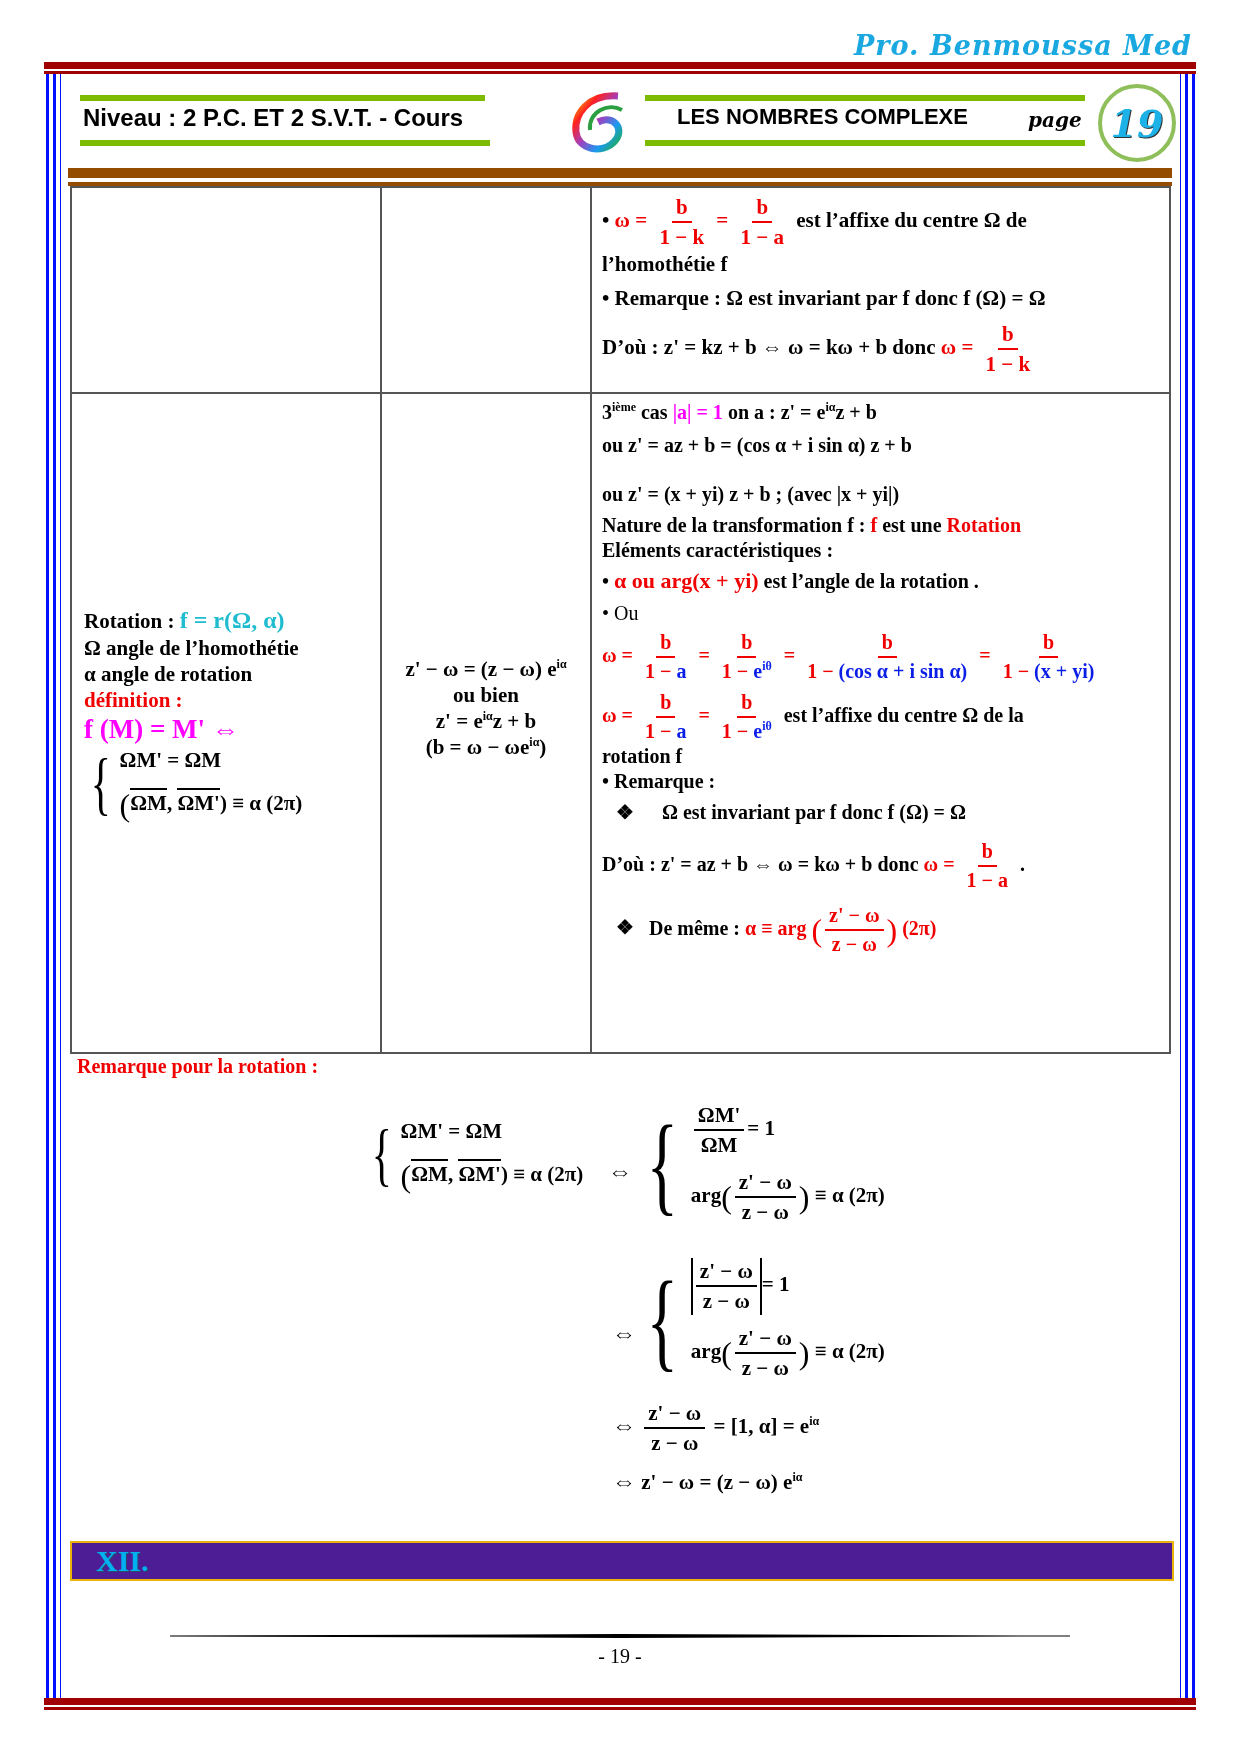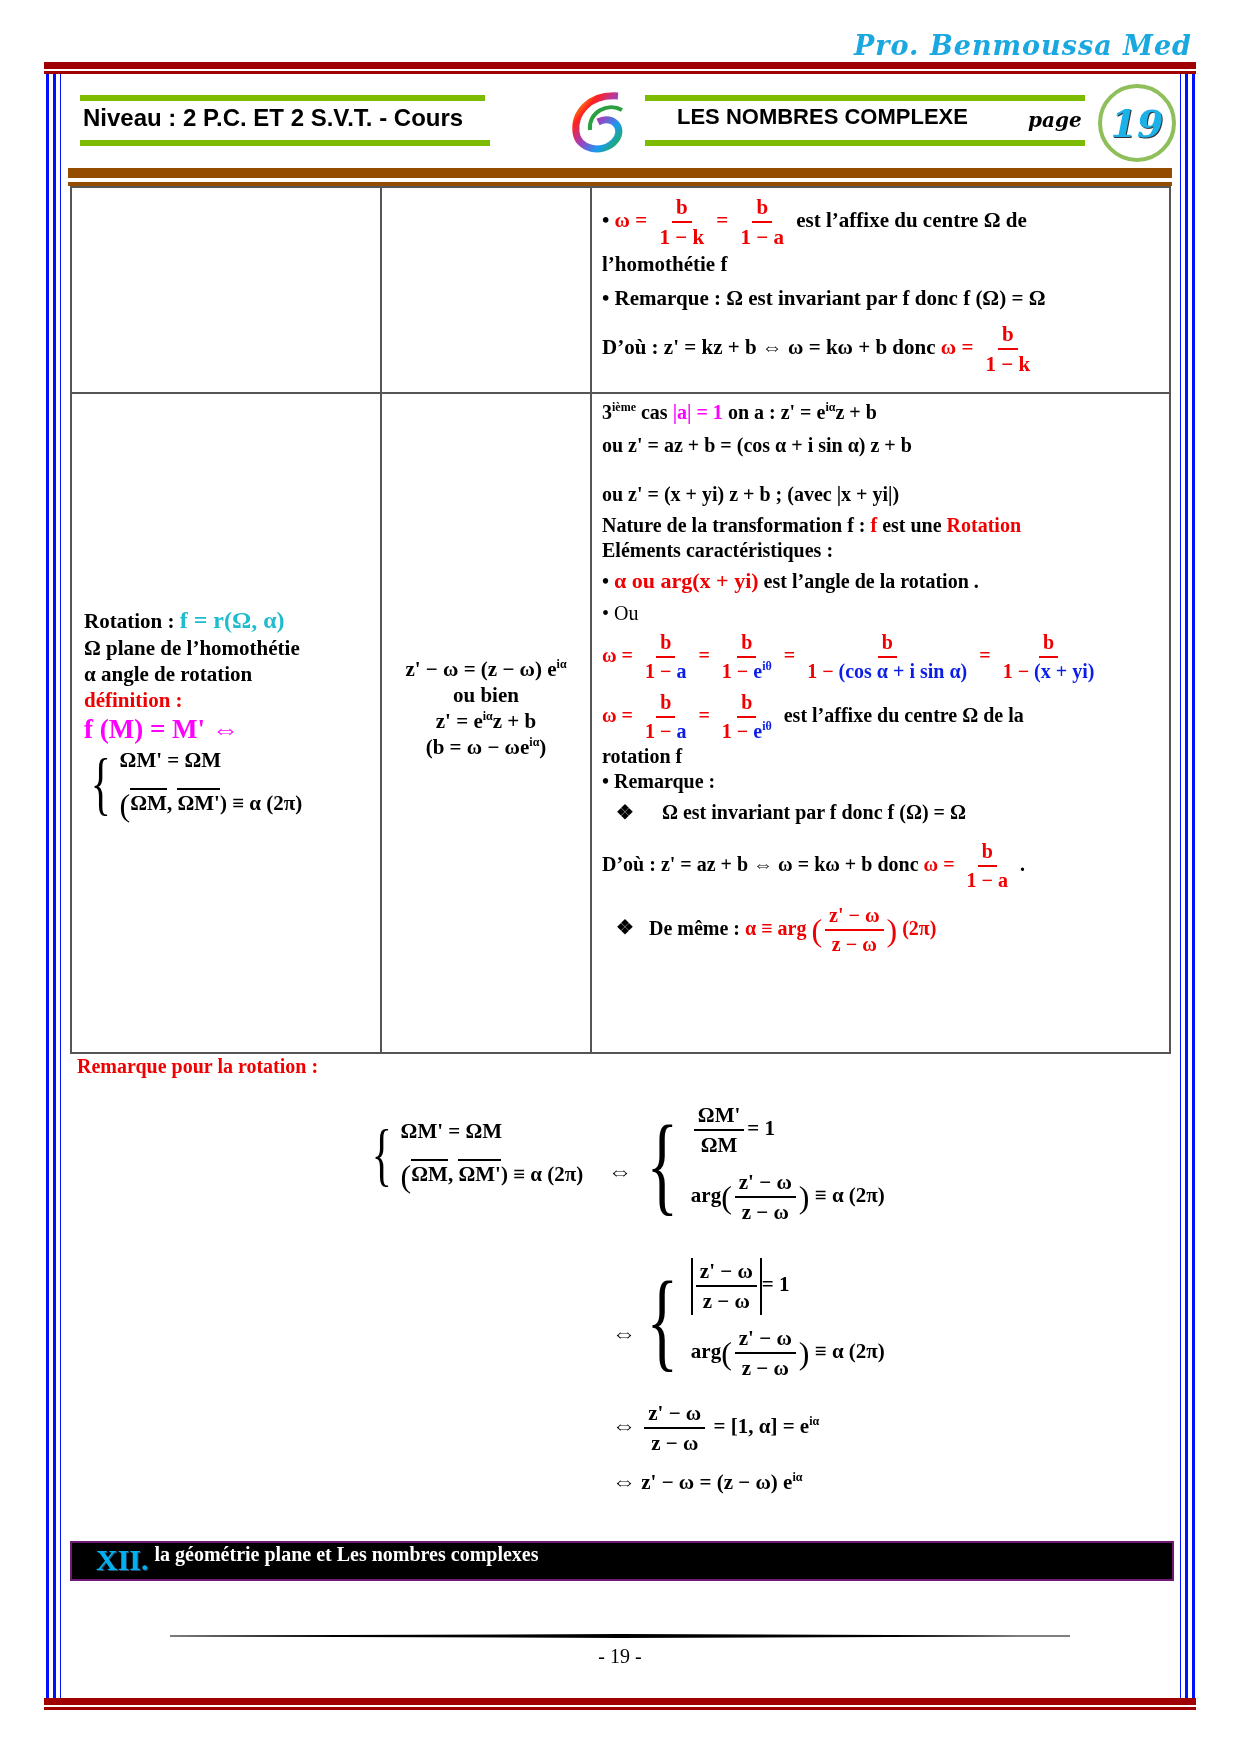--- a/index.html
+++ b/index.html
@@ -42,22 +42,22 @@
   .big { font-size: 32px; font-weight: normal; vertical-align: middle; line-height: 1; }
   sup { font-size: 12px; }
   .line { white-space: nowrap; }
 
   .brace-wrap { display: inline-flex; align-items: center; }
   .brace { font-size: 70px; font-weight: normal; line-height: 1; margin-right: 2px; transform: scaleX(0.6); }
   .brace-lines { display: flex; flex-direction: column; gap: 16px; }
   .ov { border-top: 2px solid #000; padding-top: 1px; }
 
   
-  .section-bar { left: 70px; top: 1541px; width: 1100px; height: 36px; background: #000000; border: 2px solid #701a75;
-                 display: flex; align-items: flex-start; }
+  .section-bar { left: 70px; top: 1541px; width: 1100px; height: 36px; background: #4c1d95; border: 2px solid #eab308;
+                 display: flex; align-items: center; }
   .section-num { color: #00b0f0; font-weight: bold; font-size: 30px; margin-left: 24px; text-shadow: 1px 1px 0 #2a4a6a; }
   .section-title { color: #fff; font-weight: bold; font-size: 20px; margin-left: 6px; }
 
   .footer-line { left: 170px; width: 900px; top: 1634px; height: 4px; background: linear-gradient(90deg, #000 0%, #000 100%);
                  clip-path: polygon(0 40%, 50% 0, 100% 40%, 100% 60%, 50% 100%, 0 60%); }
   .footer-num { left: 0; width: 1240px; top: 1645px; text-align: center; font-size: 20px; }
 </style>
 </head>
 <body>
 
@@ -133,21 +133,21 @@
               <span class="num">b</span>
               <span class="den">1 − k</span>
             </span>
       </div>
     </td>
   </tr>
   <tr style="height:660px">
     <td class="c1 math" style="vertical-align:middle;padding:0 0 0 12px">
       <div style="margin-top:-20px">
         <div class="line"><span>Rotation : </span><span class="cyan" style="font-size:24px">f = r(Ω, α)</span></div>
-        <div class="line">Ω  plane de l’homothétie</div>
+        <div class="line">Ω  angle de l’homothétie</div>
         <div class="line">α  angle de rotation</div>
         <div class="line red">définition :</div>
         <div class="line mag" style="font-size:27px">f (M) = M' ⇔</div>
         <div class="brace-wrap">
           <span class="brace">{</span>
           <div class="brace-lines">
             <span>ΩM' = ΩM</span>
             <span><span class="big">(</span><span class="ov">ΩM</span>, <span class="ov">ΩM'</span><span>) ≡ α  (2π)</span></span>
           </div>
         </div>
@@ -287,17 +287,16 @@
     </span>
   <span>= [1, α] = e</span><sup>iα</sup>
 </div>
 <div class="abs math" style="left:612px;top:1466px">
   <span style="font-size:24px">⇔</span>
   <span>z' − ω = (z − ω) e</span><sup>iα</sup>
 </div>
 
 <div class="abs section-bar">
   <span class="section-num">XII.</span>
-  <span class="section-title">la géométrie plane et Les nombres complexes</span>
 </div>
 
 <div class="abs footer-line"></div>
 <div class="abs footer-num">- 19 -</div>
 
 </body></html>

